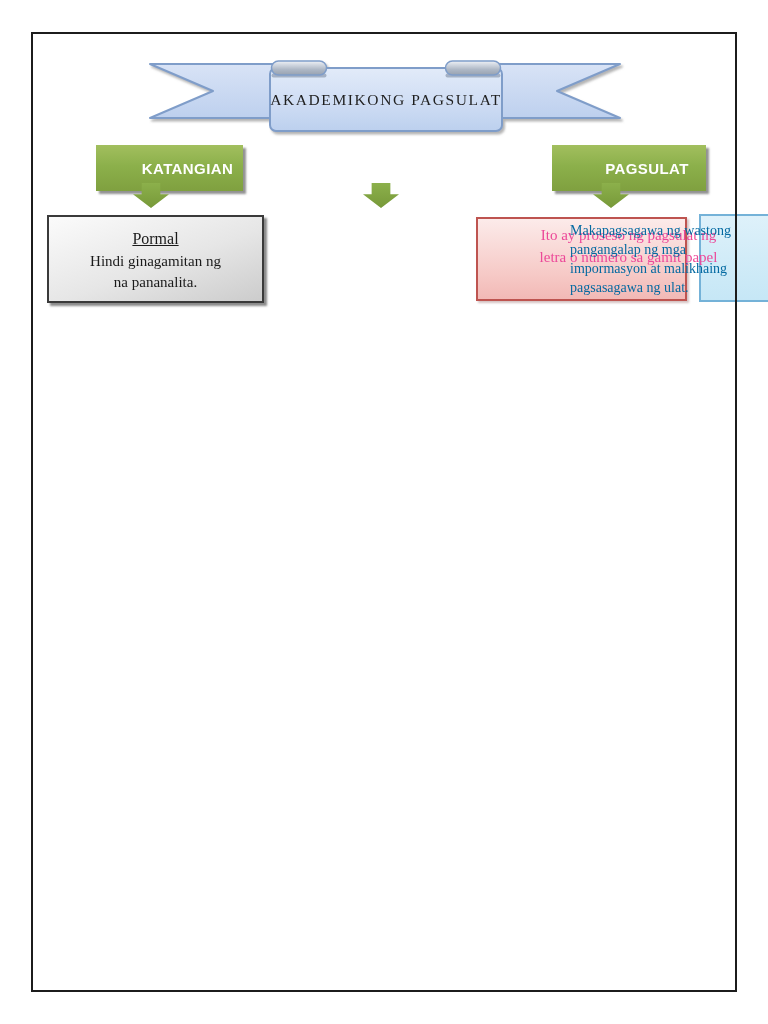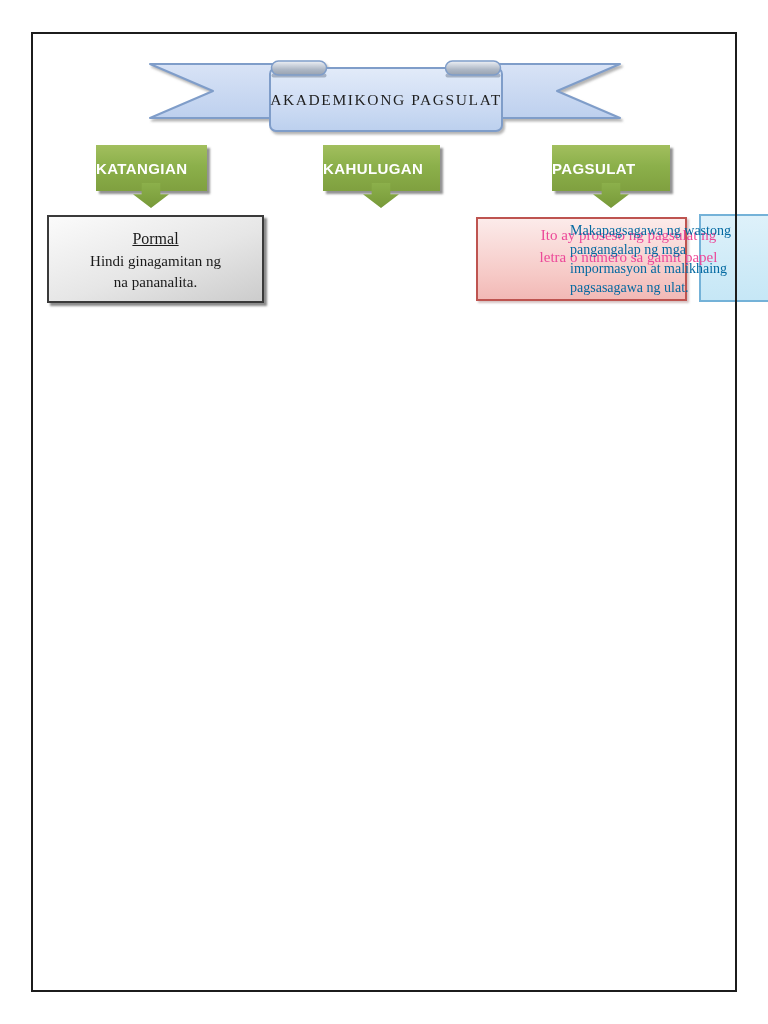--- a/index.html
+++ b/index.html
@@ -20,22 +20,23 @@
   .banner{position:absolute;left:145px;top:55px;z-index:2;}
   .banner text{
     font-family:"Liberation Serif", serif;
     font-size:15.5px;letter-spacing:1.6px;fill:#1f1f1f;
   }
   
   .branch{
     position:absolute;top:145px;height:46px;
     background:linear-gradient(to bottom,#A2Bf5E 0%, #8CB04B 45%, #7FA03F 100%);
     box-shadow:2.5px 3px 2px rgba(110,110,110,0.75);
-    display:flex;align-items:center;justify-content:flex-start;
+    display:flex;align-items:center;justify-content:center;
     z-index:2;
+    padding-left:36px;
   }
   .branch-label{
     font-family:"Liberation Sans", sans-serif;
     font-weight:bold;font-size:15px;color:#ffffff;letter-spacing:.4px;
   }
   .branch-arrow{
     position:absolute;top:183px;width:36px;height:25px;
     background:linear-gradient(to bottom,#8CB04B,#779939);
     clip-path:polygon(24% 0,76% 0,76% 45%,100% 45%,50% 100%,0 45%,24% 45%);
     filter:drop-shadow(2px 2px 1px rgba(110,110,110,.6));
@@ -121,23 +122,20 @@
       <rect x="126.5" y="6" width="55" height="14" rx="7" fill="url(#gradCurl)" stroke="#7F9DC9" stroke-width="1.5"></rect>
       <rect x="300.5" y="18.5" width="55" height="4" rx="2" fill="#5F6E88" opacity="0.45"></rect>
       <rect x="300.5" y="6" width="55" height="14" rx="7" fill="url(#gradCurl)" stroke="#7F9DC9" stroke-width="1.5"></rect>
     </g>
     <text x="241" y="50" text-anchor="middle">AKADEMIKONG PAGSULAT</text>
   </svg>
 
   <div class="branch" style="left:96px;width:111px;">
     <span class="branch-label">KATANGIAN</span>
   </div>
-  <div class="branch" style="left:323px;width:117px;">
-    <span class="branch-label">KAHULUGAN</span>
-  </div>
   <div class="branch" style="left:552px;width:118px;">
     <span class="branch-label">PAGSULAT</span>
   </div>
 
   <div class="branch-arrow" style="left:133px;"></div>
   <div class="branch-arrow" style="left:363px;"></div>
   <div class="branch-arrow" style="left:593px;"></div>
 
   <div class="pormal-box">
     <div class="pormal-inner">

